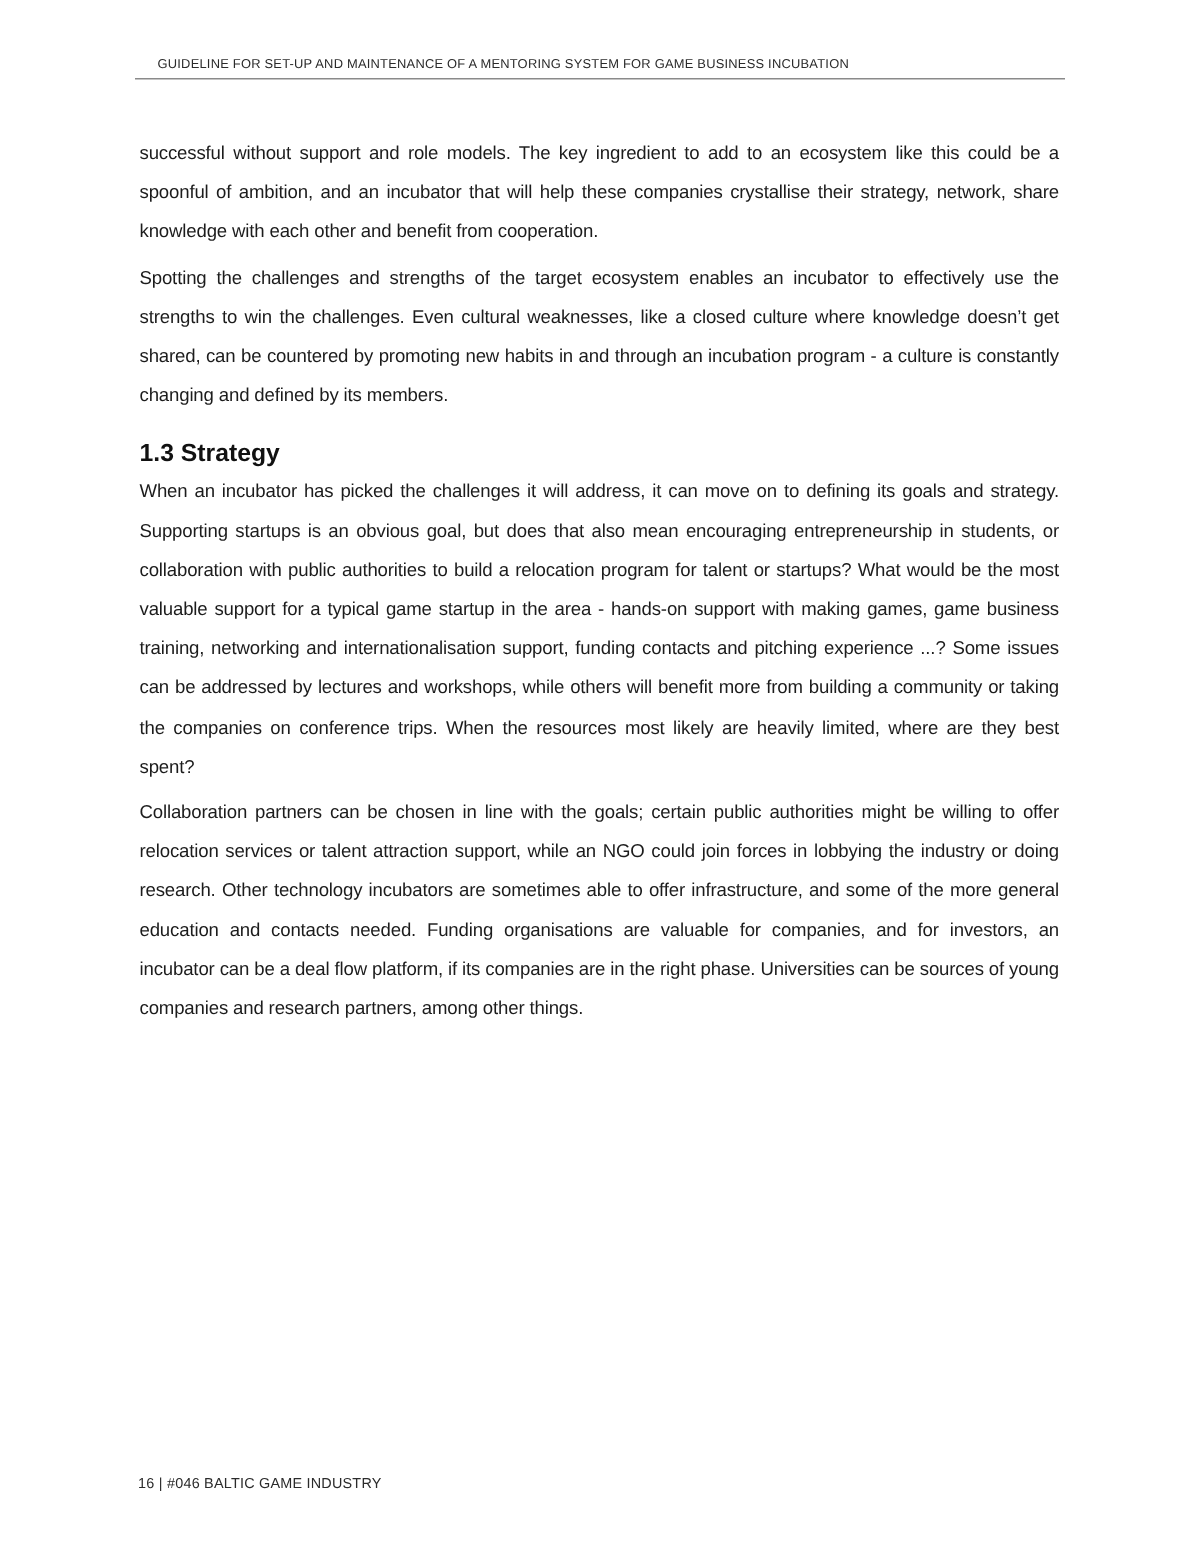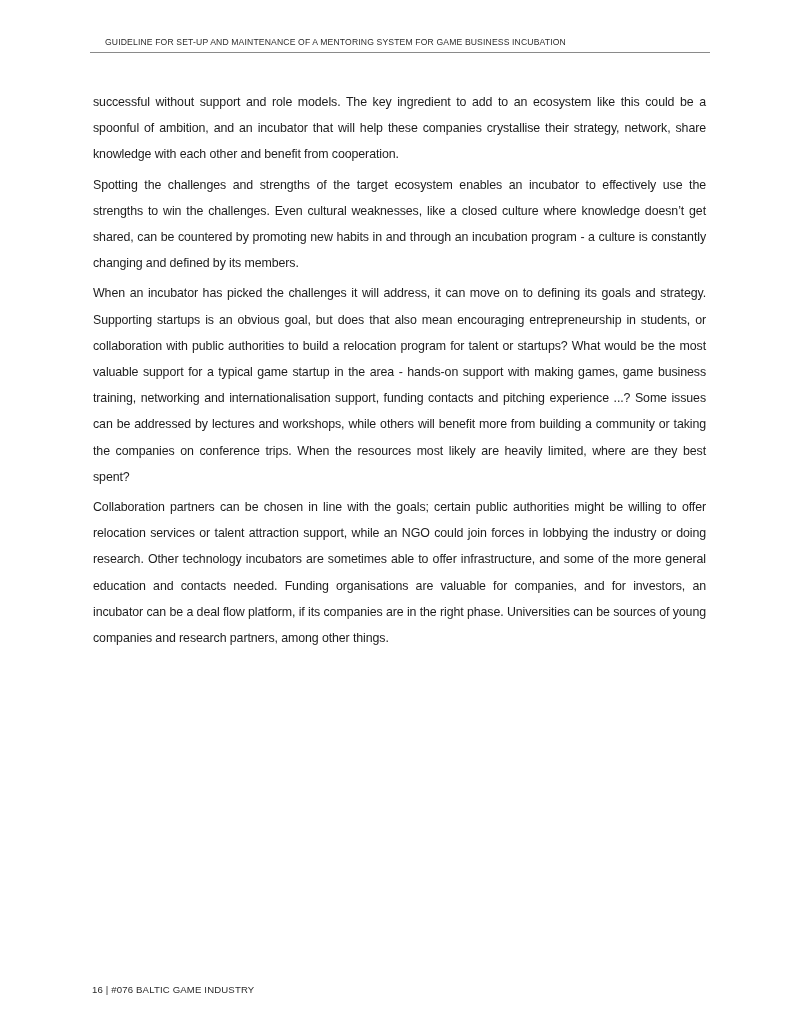--- a/index.html
+++ b/index.html
@@ -70,22 +70,23 @@
 
 <div class="page-header">
   <span>GUIDELINE FOR SET-UP AND MAINTENANCE OF A MENTORING SYSTEM FOR GAME BUSINESS INCUBATION</span>
 </div>
 <div class="header-rule"></div>
 
 <div class="content">
   <p>successful without support and role models. The key ingredient to add to an ecosystem like this could be a spoonful of ambition, and an incubator that will help these companies crystallise their strategy, network, share knowledge with each other and benefit from cooperation.</p>
   <p>Spotting the challenges and strengths of the target ecosystem enables an incubator to effectively use the strengths to win the challenges. Even cultural weaknesses, like a closed culture where knowledge doesn’t get shared, can be countered by promoting new habits in and through an incubation program - a culture is constantly changing and defined by its members.</p>
 
+  <h2 class="section-heading">1.3 Strategy</h2>
 
   <p>When an incubator has picked the challenges it will address, it can move on to defining its goals and strategy. Supporting startups is an obvious goal, but does that also mean encouraging entrepreneurship in students, or collaboration with public authorities to build a relocation program for talent or startups? What would be the most valuable support for a typical game startup in the area - hands-on support with making games, game business training, networking and internationalisation support, funding contacts and pitching experience ...? Some issues can be addressed by lectures and workshops, while others will benefit more from building a community or taking the companies on conference trips. When the resources most likely are heavily limited, where are they best spent?</p>
   <p>Collaboration partners can be chosen in line with the goals; certain public authorities might be willing to offer relocation services or talent attraction support, while an NGO could join forces in lobbying the industry or doing research. Other technology incubators are sometimes able to offer infrastructure, and some of the more general education and contacts needed. Funding organisations are valuable for companies, and for investors, an incubator can be a deal flow platform, if its companies are in the right phase. Universities can be sources of young companies and research partners, among other things.</p>
 </div>
 
 <div class="page-footer">
   <span>16</span>
   <span>|</span>
-  <span>#076 BALTIC GAME INDUSTRY</span>
+  <span>#046 BALTIC GAME INDUSTRY</span>
 </div>
 
 </body></html>

